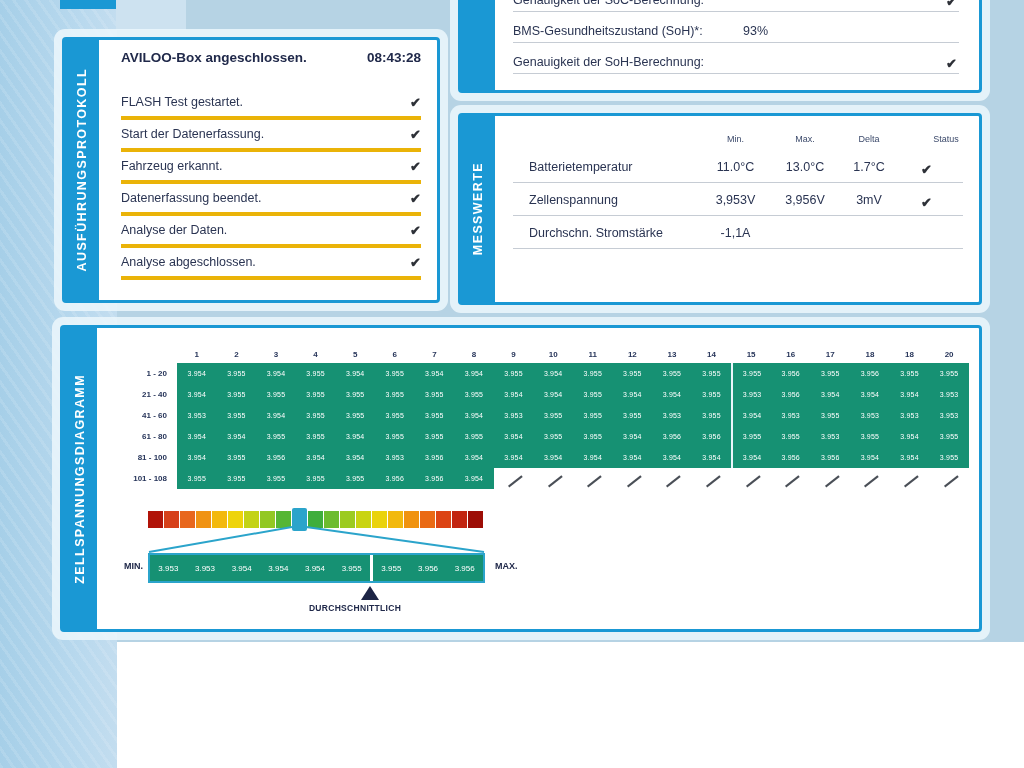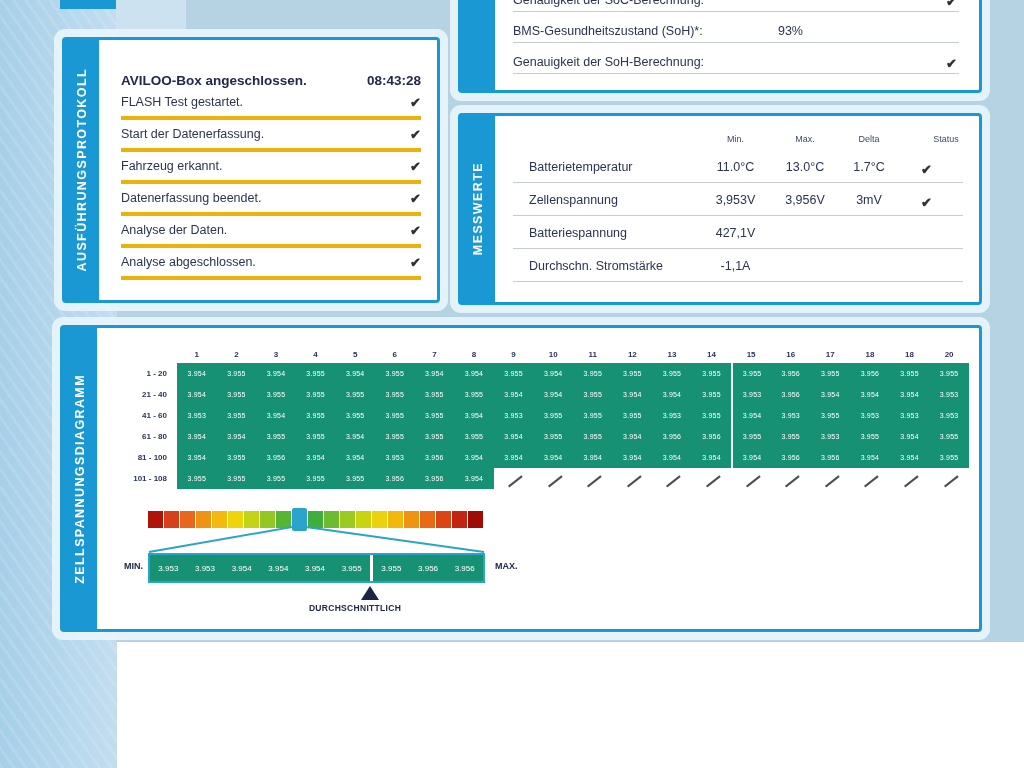--- a/index.html
+++ b/index.html
@@ -33,34 +33,34 @@
   }
   .tab-label {
     writing-mode:vertical-rl; transform:rotate(180deg);
     color:#fff; font-weight:bold; font-size:12.5px; letter-spacing:1.4px; white-space:nowrap;
   }
   .panel-content { position:absolute; left:34px; right:0; top:0; bottom:0; }
 
   
   #panel-protocol { left:62px; top:37px; width:378px; height:266px; }
   #panel-protocol .panel-content { padding:10px 16px 0 22px; }
-  .proto-title-row { height:38px; display:flex; justify-content:space-between; align-items:flex-end; }
+  .proto-title-row { height:38px; display:flex; justify-content:space-between; align-items:flex-start; }
   .proto-title { font-size:13.5px; font-weight:bold; color:#20294a; }
   .proto-time  { font-size:13.5px; font-weight:bold; color:#20294a; }
   .p-row { height:32px; display:flex; justify-content:space-between; align-items:center;
            border-bottom:4px solid #eab308; }
   .p-label { font-size:12.5px; color:#2a3452; }
   .check { font-size:13px; color:#2e3138; font-weight:bold; line-height:1; }
 
   
   #panel-bms { left:458px; top:-45px; width:524px; height:138px; }
   #panel-bms .panel-content { padding:23px 20px 0 18px; }
   .b-row { position:relative; height:31px; border-bottom:1px solid #c6ccd4; }
   .b-label { position:absolute; left:0; bottom:4px; font-size:12.5px; color:#2a3452; }
-  .b-value { position:absolute; left:230px; width:60px; text-align:right; bottom:4px;
+  .b-value { position:absolute; left:230px; width:60px; text-align:left; bottom:4px;
              font-size:12.5px; color:#2a3452; }
   .b-check { position:absolute; right:2px; bottom:3px; }
 
   
   #panel-messwerte { left:458px; top:113px; width:524px; height:192px; }
   #panel-messwerte .panel-content { padding:18px 16px 0 18px; }
   .m-head { position:relative; height:16px; }
   .m-h { position:absolute; top:0; font-size:9px; color:#3c4a6b; text-align:center; }
   .m-row { position:relative; height:33px; border-bottom:1px solid #c6ccd4; }
   .m-label { position:absolute; left:16px; bottom:8px; font-size:12.5px; color:#2a3452; }
@@ -196,24 +196,20 @@
             <span class="m-val col-max">13.0°C</span>
             <span class="m-val col-delta">1.7°C</span>
             <span class="check m-check col-status">✔</span>
           </div>
           <div class="m-row">
             <span class="m-label">Zellenspannung</span>
             <span class="m-val col-min">3,953V</span>
             <span class="m-val col-max">3,956V</span>
             <span class="m-val col-delta">3mV</span>
             <span class="check m-check col-status">✔</span>
-          </div>
-          <div class="m-row">
-            <span class="m-label">Batteriespannung</span>
-            <span class="m-val col-min">427,1V</span>
           </div>
           <div class="m-row">
             <span class="m-label">Durchschn. Stromstärke</span>
             <span class="m-val col-min">-1,1A</span>
           </div>
         </div>
     </div>
   </div>
 
   <div class="panel" id="panel-cells">

